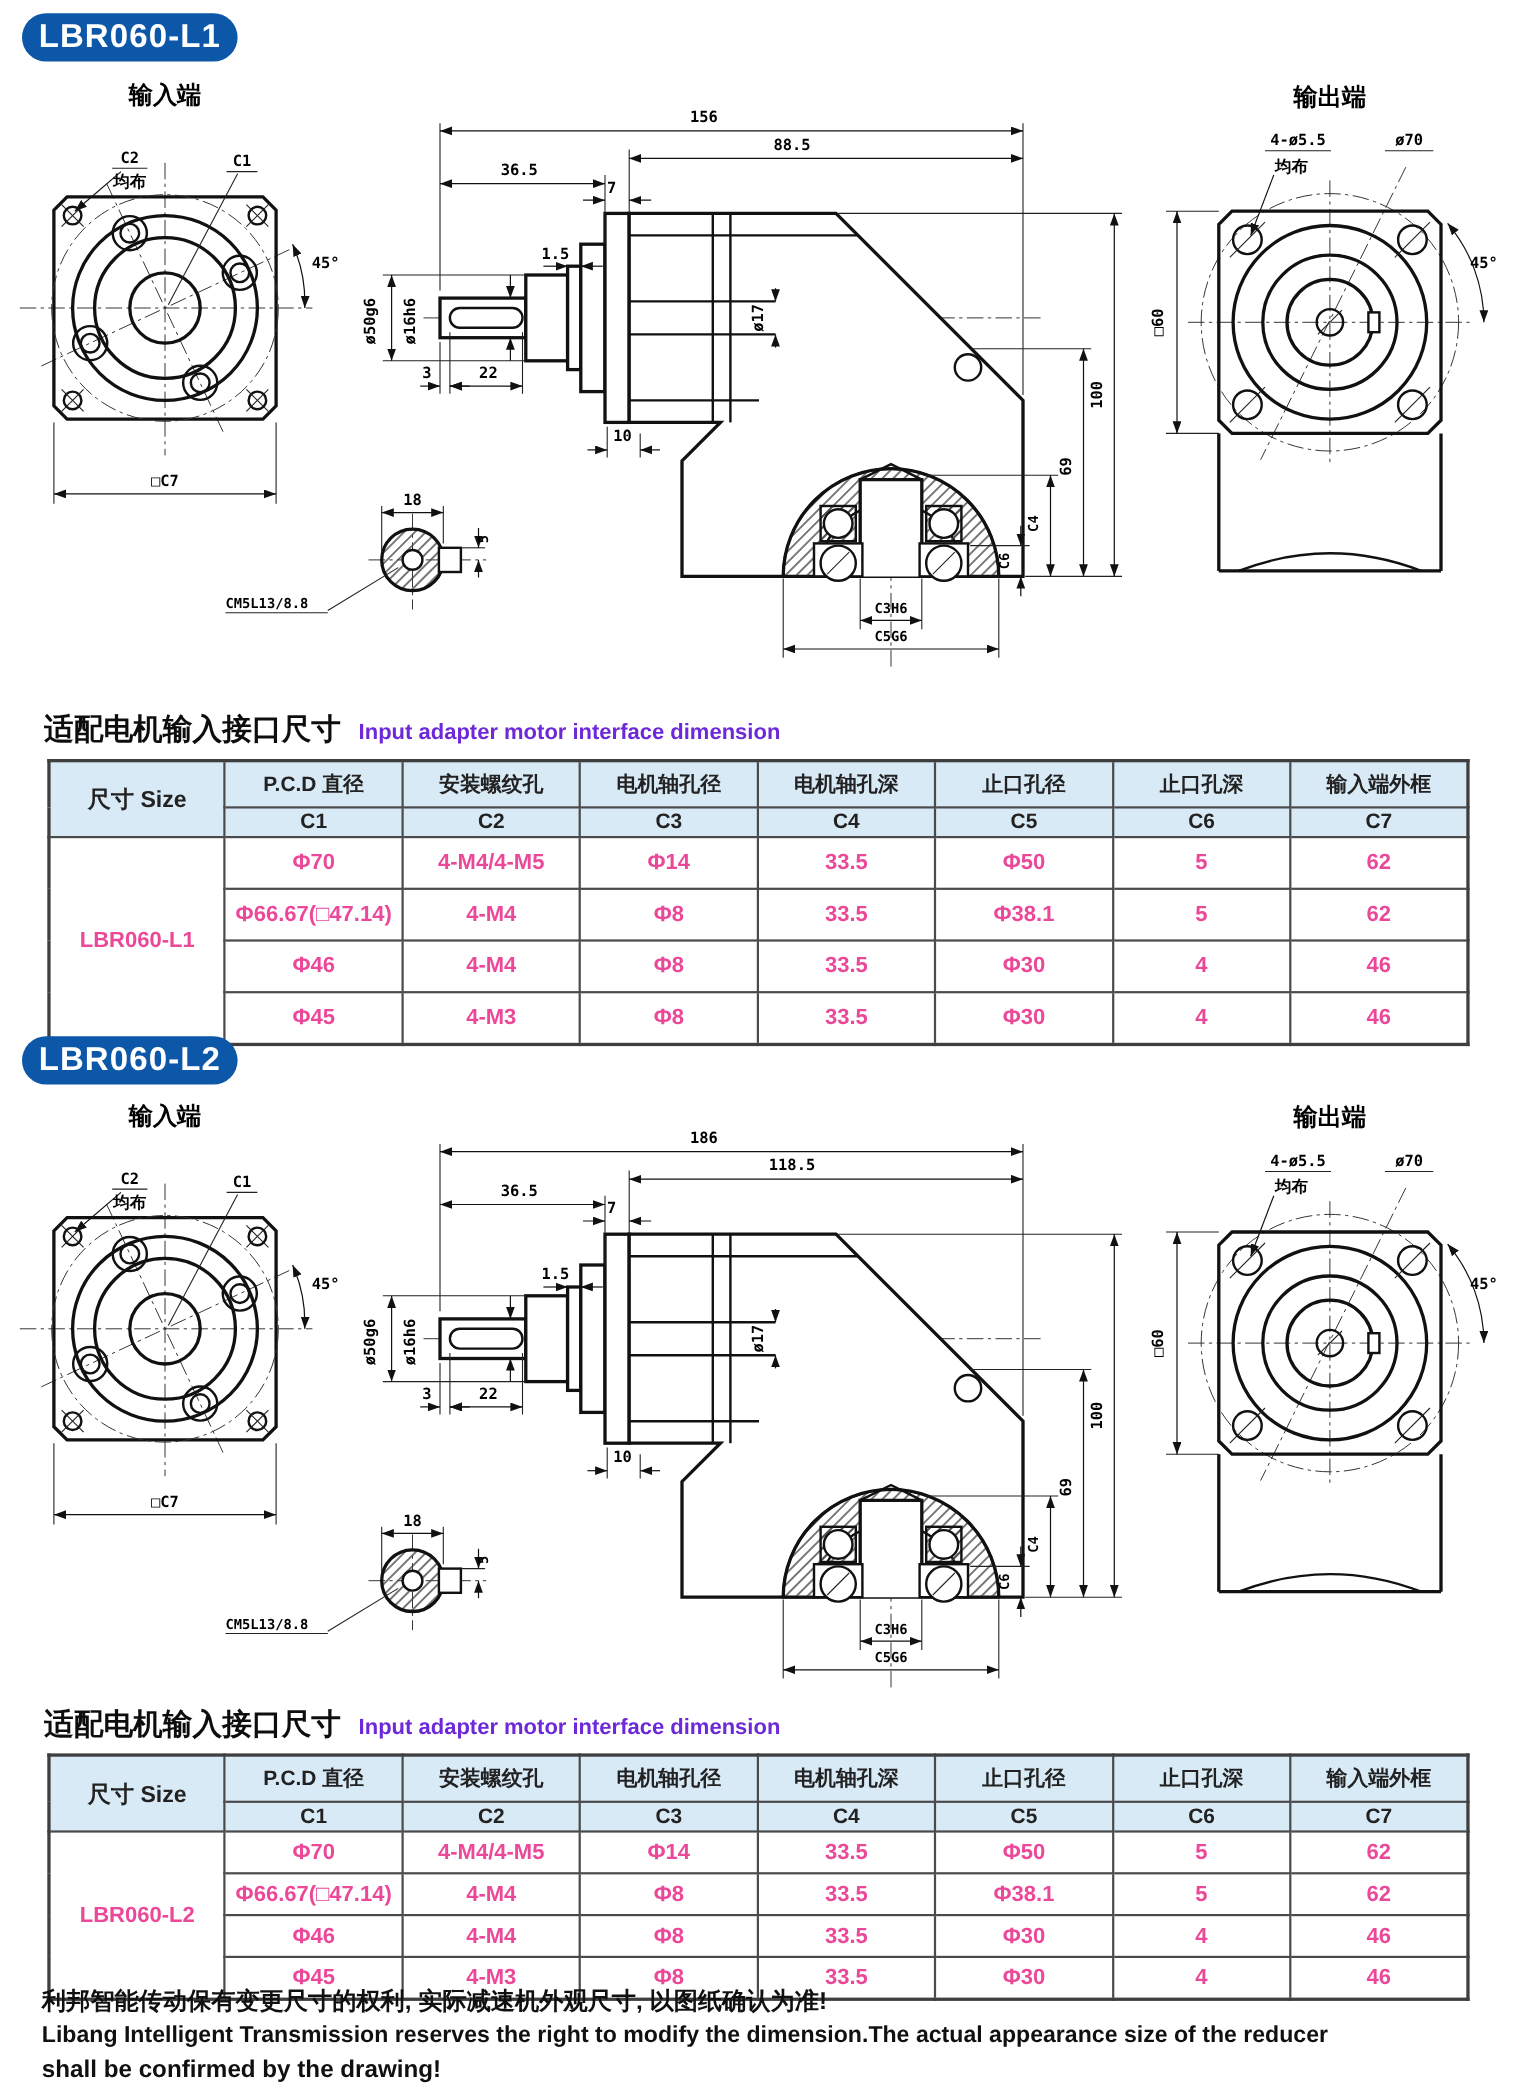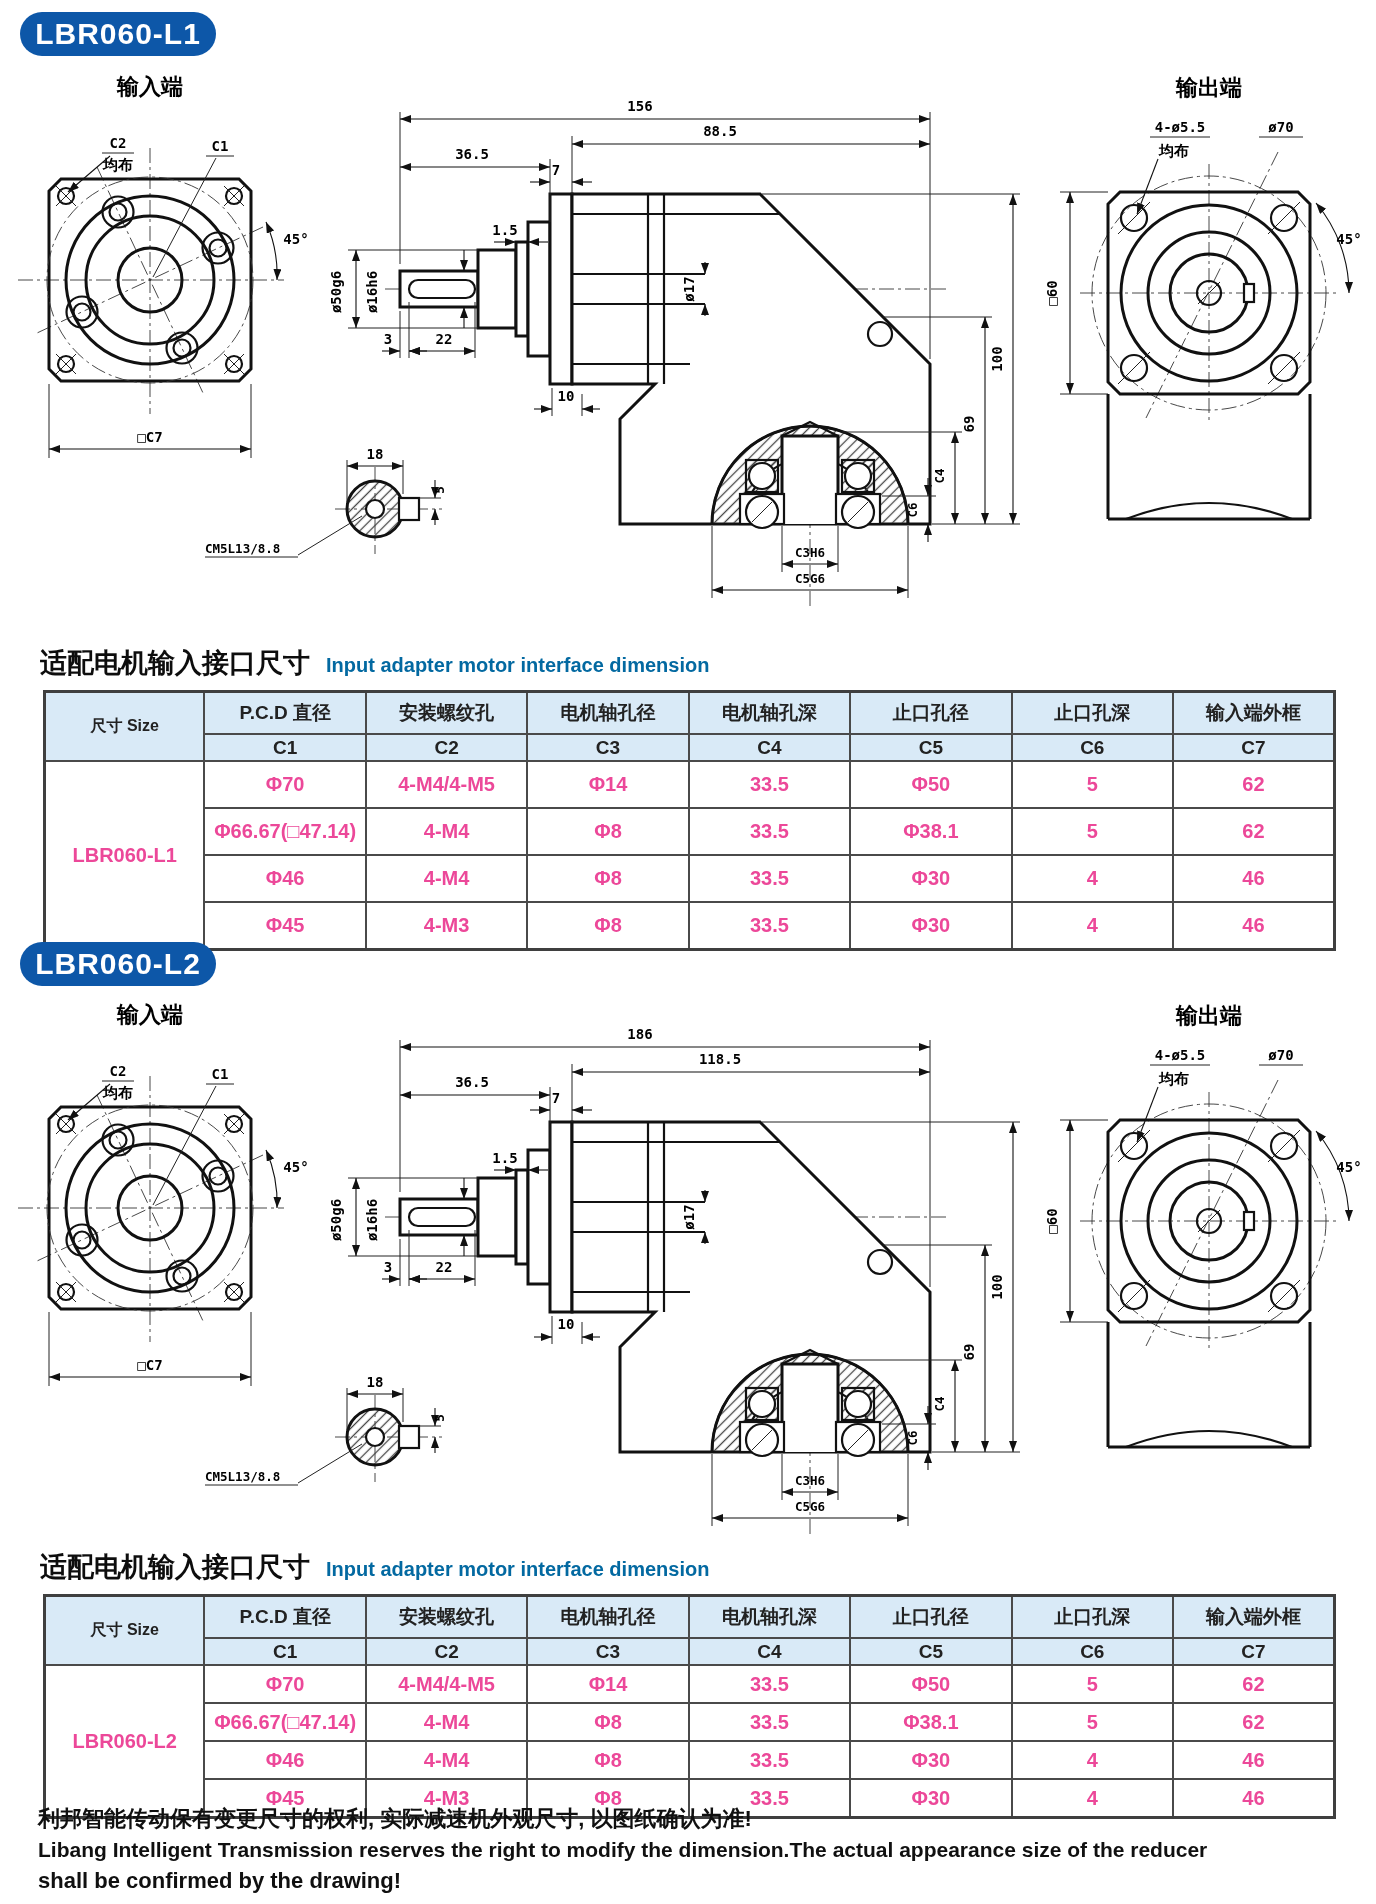--- a/index.html
+++ b/index.html
@@ -4,30 +4,30 @@
 <style>
   html,body{margin:0;padding:0;background:#ffffff;}
   body{width:1376px;height:1904px;position:relative;font-family:"Liberation Sans",sans-serif;overflow:hidden;}
   .badge{position:absolute;left:20px;width:196px;height:44px;background:#0d57a8;border-radius:23px;
          color:#fff;font-weight:bold;font-size:30px;display:flex;align-items:center;justify-content:center;letter-spacing:1px;}
   .badge1{top:12px}.badge2{top:942px}
   .band{position:absolute;left:0;width:1376px;height:555px;}
   .band1{top:64px}.band2{top:992px}
   .heading{position:absolute;left:40px;display:flex;align-items:baseline;gap:16px;white-space:nowrap;justify-content:center;}
   .heading .hzh{font-size:27px;font-weight:800;color:#0d0d0d;}
-  .heading .hen{font-size:20px;font-weight:700;color:#0369a1;}
+  .heading .hen{font-size:20px;font-weight:700;color:#6d28d9;}
   .h1{top:645px}.h2{top:1549px}
   table.spec{position:absolute;left:43px;width:1293px;border-collapse:collapse;table-layout:fixed;
              border:3px solid #3f3f3f;}
   .t1{top:690px}.t2{top:1594px}
   table.spec th,table.spec td{border:2px solid #4a4a4a;text-align:center;vertical-align:middle;padding:0;}
   table.spec th{background:#d9eaf7;color:#222;font-weight:700;}
   th.zh{font-size:19px;height:40px;}
   th.code{font-size:19px;height:25px;}
-  th.size{font-size:16px;margin-left:12px;}
+  th.size{font-size:21px;margin-left:12px;}
   table.spec td{font-size:20px;font-weight:700;color:#ec4899;background:#fff;}
   .t1 td{height:45px}.t2 td{height:36px}
   .footer-line{position:absolute;left:38px;font-weight:700;color:#101010;white-space:nowrap;}
   .f-zh{top:1804px;font-size:22px;}
   .f-en1{top:1838px;font-size:21px;text-align:right;}
   .f-en2{top:1868px;font-size:22px;}
   
   .tk{stroke:#111;stroke-width:3;fill:none;stroke-linejoin:miter}
   .tkw{stroke:#111;stroke-width:3;fill:#fff;stroke-linejoin:miter}
   .md{stroke:#111;stroke-width:2.2;fill:none}

